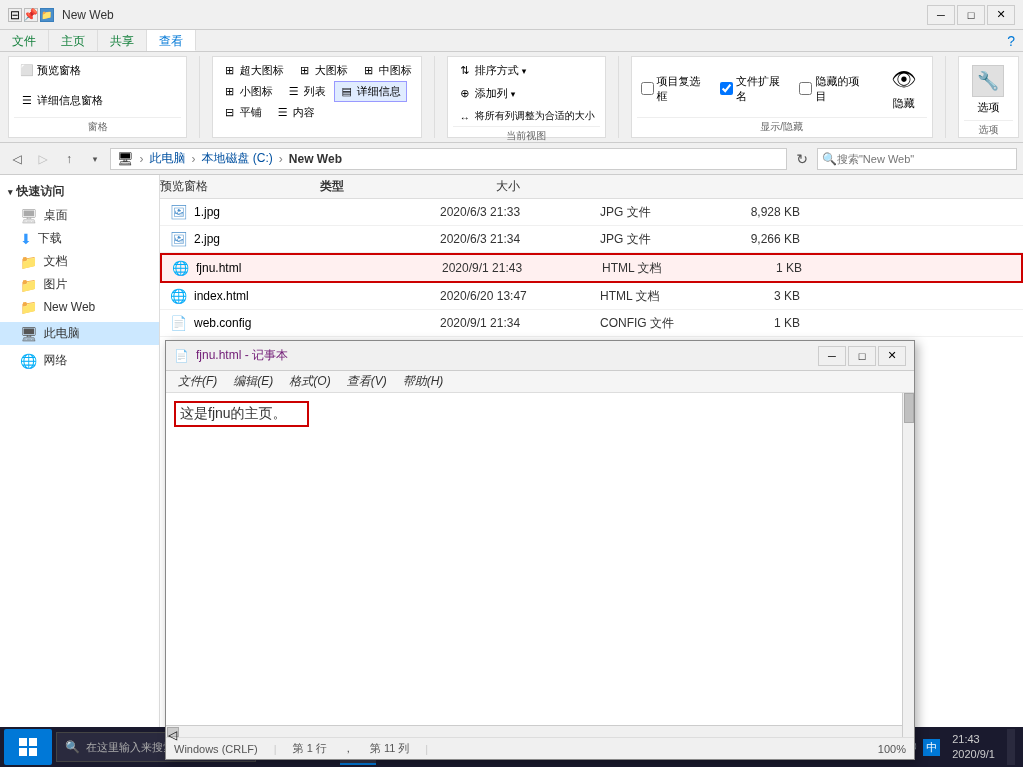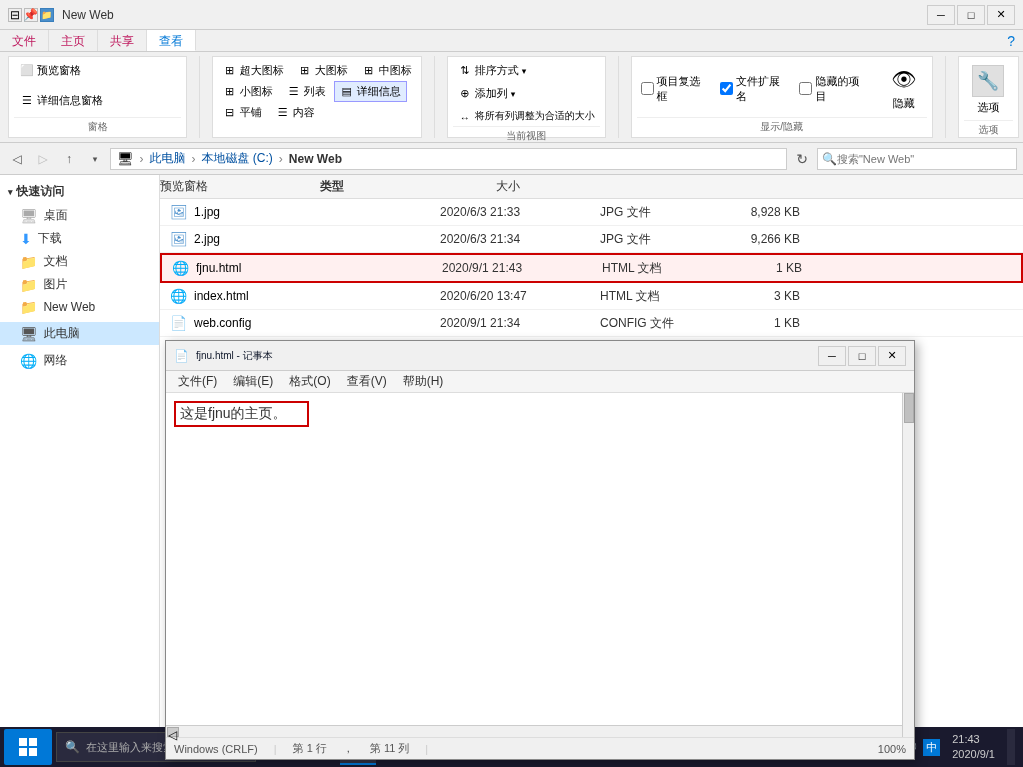--- a/index.html
+++ b/index.html
@@ -16,21 +16,21 @@
       user-select: none;
     }
     .title-bar-icons { display: flex; align-items: center; gap: 4px; margin-right: 8px; }
     .title-bar-text { flex: 1; font-size: 12px; color: #333; }
     .title-bar-controls { display: flex; gap: 2px; }
     .title-ctrl { width: 28px; height: 20px; background: #f0f0f0; border: 1px solid #ccc; display: flex; align-items: center; justify-content: center; font-size: 11px; cursor: pointer; }
 
     
     .ribbon { background: #f0f0f0; border-bottom: 1px solid #ccc; }
     .ribbon-tabs { display: flex; height: 22px; border-bottom: 1px solid #ccc; }
-    .ribbon-tab { padding: 3px 12px; font-size: 12px; cursor: pointer; border-right: 1px solid #ddd; color: #be185d; }
+    .ribbon-tab { padding: 3px 12px; font-size: 12px; cursor: pointer; border-right: 1px solid #ddd; color: #15803d; }
     .ribbon-tab.active { background: white; border-bottom: 1px solid white; color: #0078d7; }
     .ribbon-content { display: flex; padding: 4px 4px 4px 8px; gap: 8px; height: 90px; }
     .ribbon-group { border: 1px solid #ddd; padding: 3px 5px; min-width: 60px; display: flex; flex-direction: column; align-items: center; background: white; }
     .ribbon-group-title { font-size: 10px; color: #666; margin-top: auto; padding-top: 2px; text-align: center; border-top: 1px solid #eee; width: 100%; }
     .ribbon-buttons { display: flex; flex-wrap: wrap; gap: 2px; flex: 1; align-items: flex-start; }
     .ribbon-btn { display: flex; align-items: center; gap: 3px; padding: 2px 5px; font-size: 11px; cursor: pointer; border: 1px solid transparent; white-space: nowrap; }
     .ribbon-btn-icon { width: 14px; height: 14px; display: flex; align-items: center; justify-content: center; }
     .ribbon-btn-large { flex-direction: column; padding: 4px 8px; font-size: 11px; align-items: center; }
     .ribbon-btn-large .ribbon-btn-icon { width: 28px; height: 28px; }
     .ribbon-divider { width: 1px; background: #ddd; margin: 0 4px; align-self: stretch; }
@@ -95,24 +95,24 @@
       height: 420px;
       background: white;
       border: 1px solid #888;
       box-shadow: 3px 3px 10px rgba(0,0,0,0.3);
       display: flex;
       flex-direction: column;
       z-index: 100;
     }
     .notepad-title { height: 30px; background: #f0f0f0; display: flex; align-items: center; padding: 0 8px; border-bottom: 1px solid #ccc; }
     .notepad-title-icon { width: 16px; height: 16px; margin-right: 6px; display: flex; align-items: center; justify-content: center; font-size: 12px; color: #e07030; }
-    .notepad-title-text { flex: 1; font-size: 10px; color: #0f172a; }
+    .notepad-title-text { flex: 1; font-size: 12px; color: #701a75; }
     .notepad-title-controls { display: flex; gap: 2px; }
     .notepad-menu { height: 22px; background: #f5f5f5; border-bottom: 1px solid #ddd; display: flex; align-items: center; padding: 0 4px; gap: 0; }
-    .notepad-menu-item { padding: 2px 8px; font-size: 12px; cursor: pointer; color: #333; }
+    .notepad-menu-item { padding: 2px 8px; font-size: 12px; cursor: pointer; color: #333; font-style: italic; }
     .notepad-content { flex: 1; padding: 8px; font-size: 14px; font-family: SimSun, monospace; overflow: auto; color: #333; outline: none; }
     .notepad-status { height: 22px; background: #f0f0f0; border-top: 1px solid #ddd; display: flex; align-items: center; padding: 0 8px; gap: 16px; font-size: 11px; color: #555; }
     .notepad-status-sep { color: #ccc; }
     .notepad-status-right { margin-left: auto; }
 
     
     .taskbar { height: 40px; background: #1a1a2e; display: flex; align-items: center; padding: 0 4px; gap: 4px; }
     .taskbar-start { width: 48px; height: 36px; background: #0078d7; display: flex; align-items: center; justify-content: center; cursor: pointer; border-radius: 2px; }
     .taskbar-start svg { width: 20px; height: 20px; fill: white; }
     .taskbar-search { width: 200px; height: 30px; background: #2a2a3e; border: 1px solid #444; display: flex; align-items: center; padding: 0 8px; gap: 6px; cursor: pointer; }

